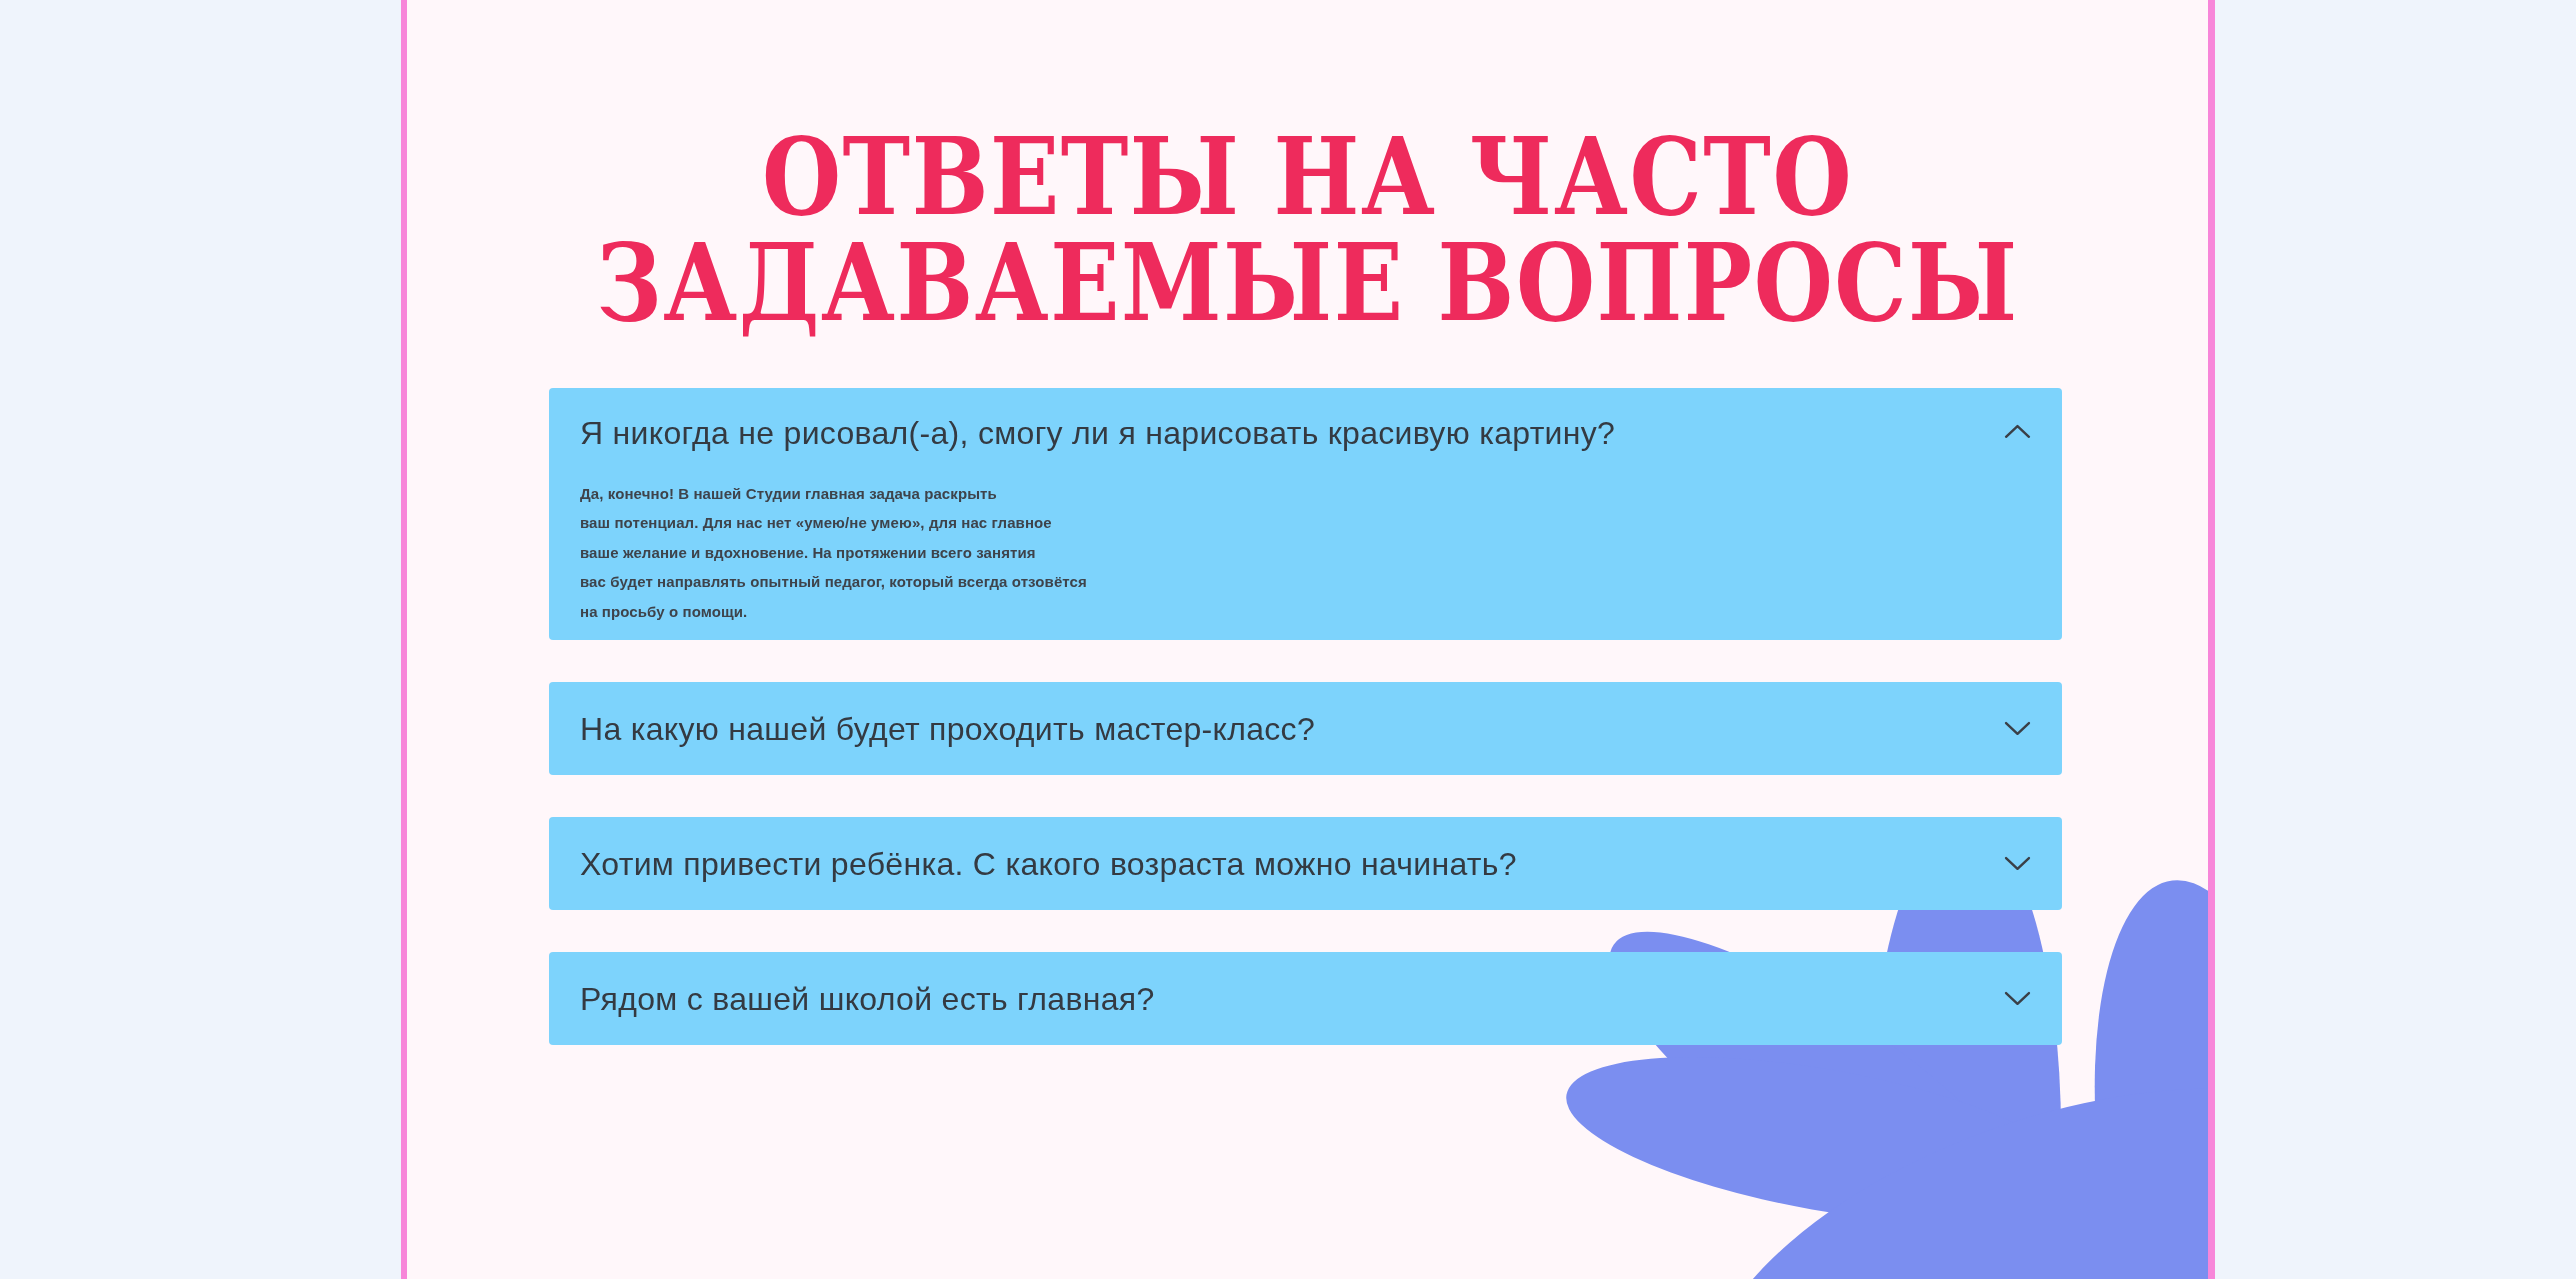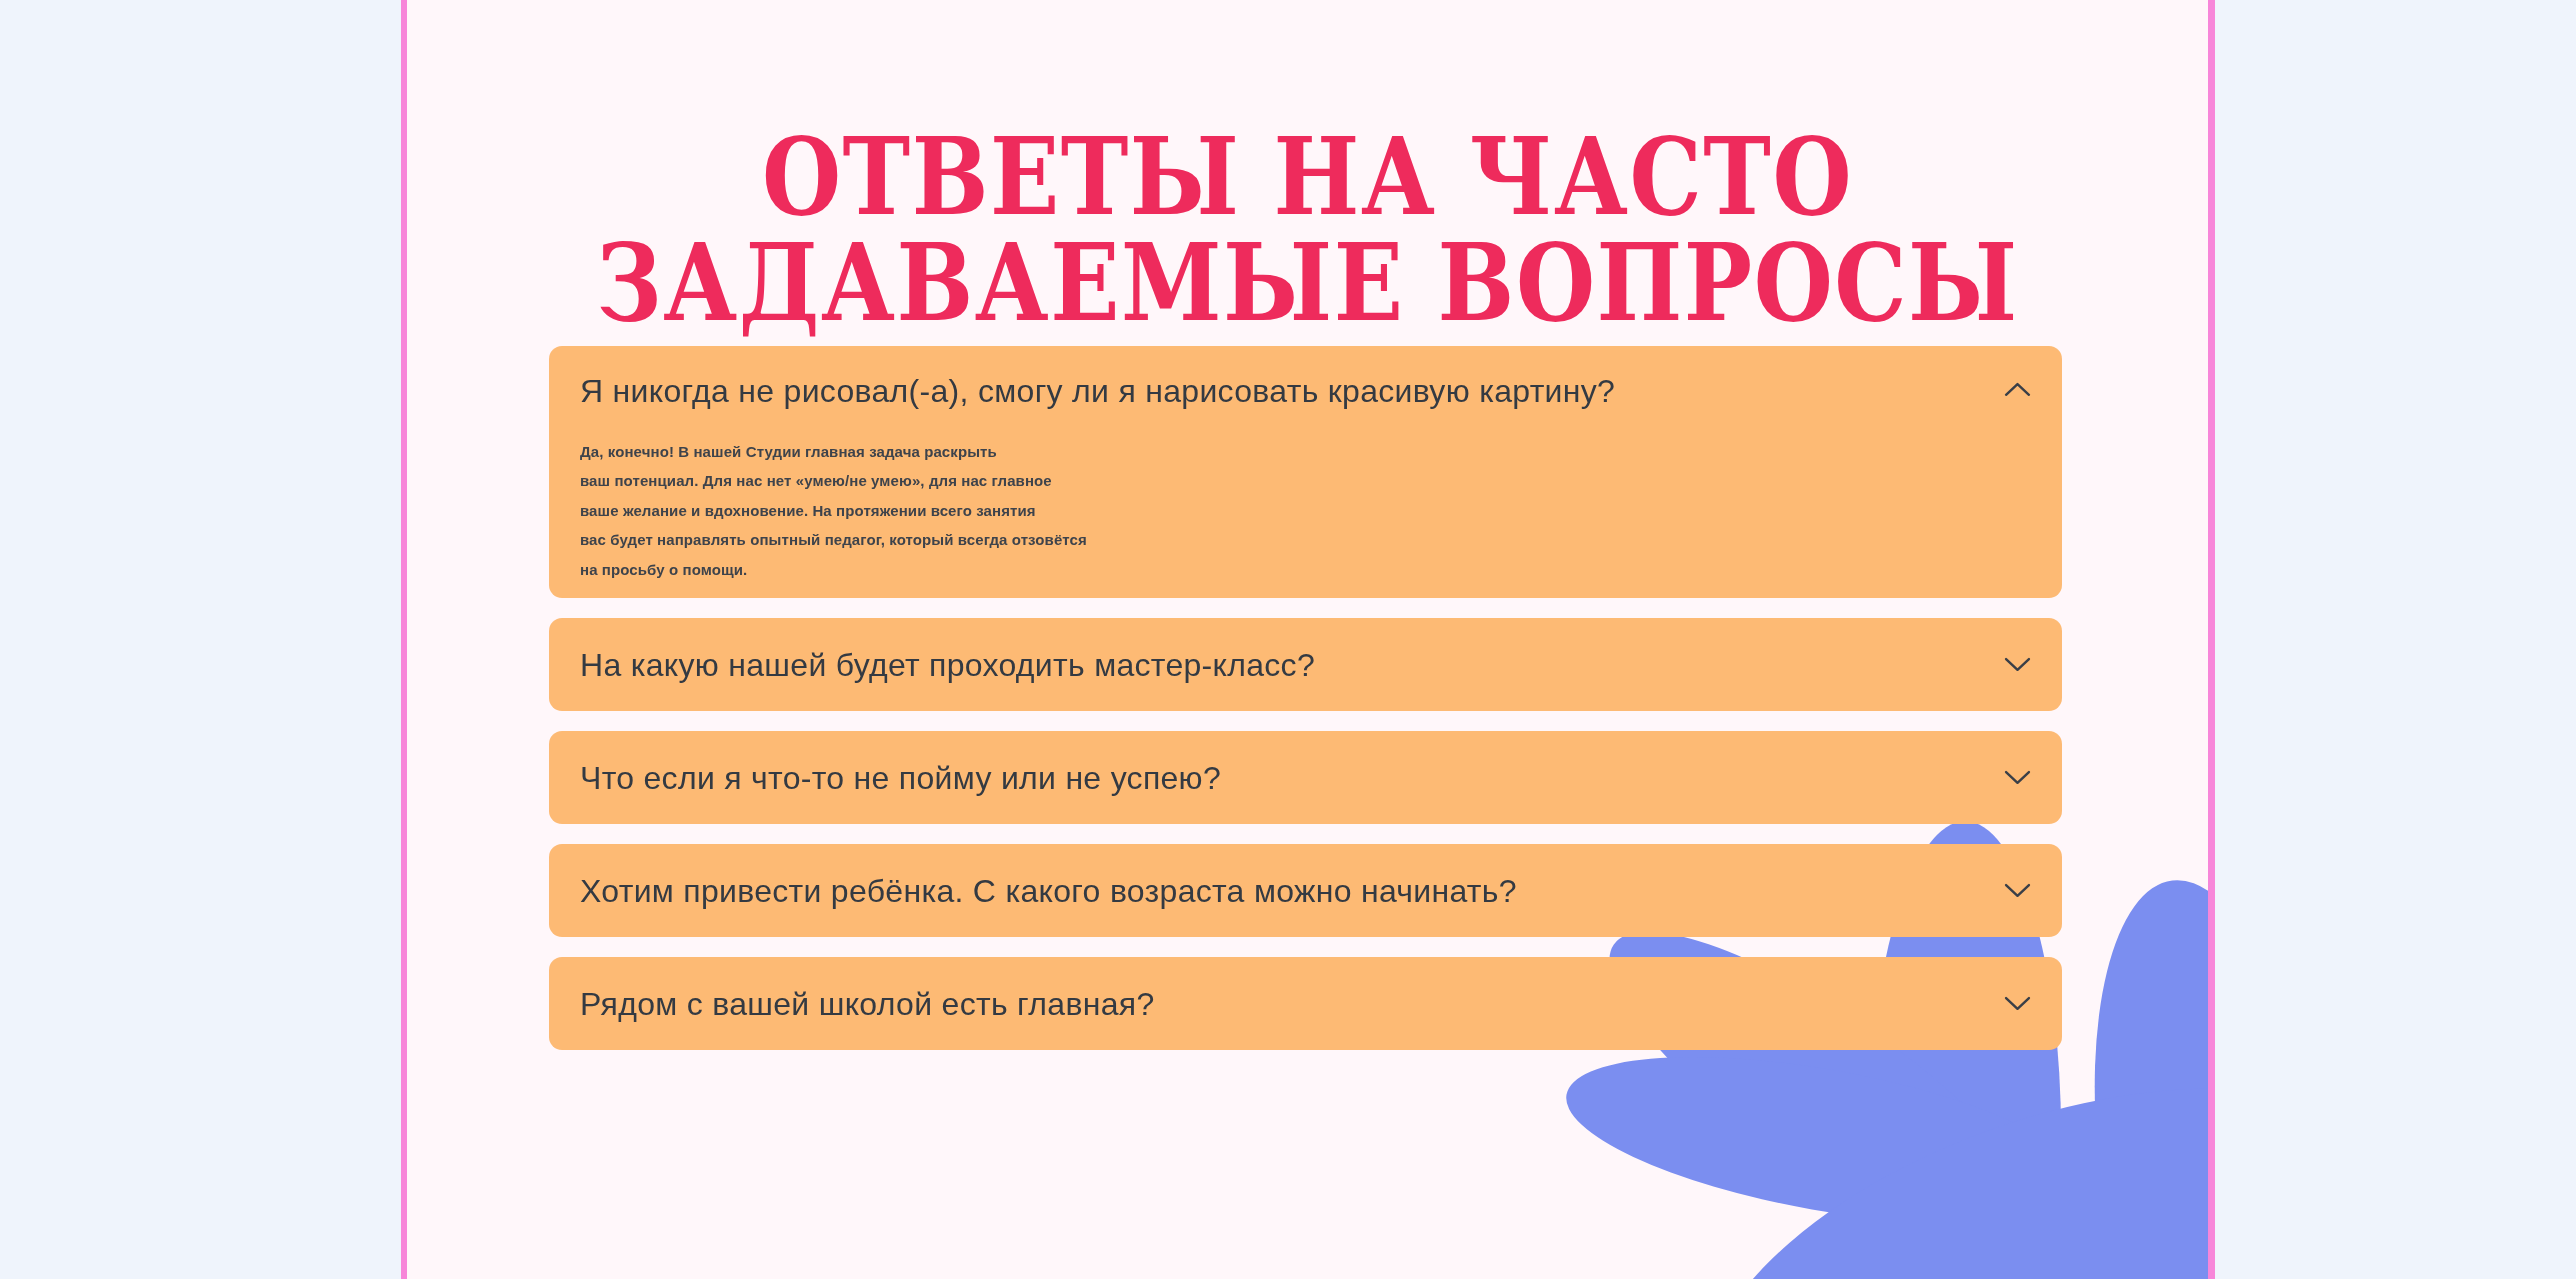--- a/index.html
+++ b/index.html
@@ -38,26 +38,27 @@
     width:679px;height:488px;
     z-index:1;
   }
   .faq-list{
     position:absolute;left:142px;top:346px;
     width:1513px;
     z-index:2;
   }
   .card{
     position:relative;
-    background:#fdba74;
-    border-radius:13px;
+    background:#7dd3fc;
+    border-radius:4px;
     box-sizing:border-box;
     margin-bottom:20px;
     color:#343A42;
     cursor:pointer;
+    margin-top:42px;
   }
   .card.collapsed{
     height:93px;
     display:flex;
     align-items:center;
     padding:0 81px 0 31px;
   }
   .card.expanded{
     padding:25.5px 81px 13.4px 31px;
     min-height:252px;
@@ -129,27 +130,20 @@
     </svg>
   </div>
         <div class="card collapsed">
     <div class="question">На какую нашей будет проходить мастер-класс?</div>
 
     <svg class="chevron" viewBox="0 0 40 22">
       <polyline points="3,3 20,19 37,3"></polyline>
     </svg>
   </div>
         <div class="card collapsed">
-    <div class="question">Что если я что-то не пойму или не успею?</div>
-
-    <svg class="chevron" viewBox="0 0 40 22">
-      <polyline points="3,3 20,19 37,3"></polyline>
-    </svg>
-  </div>
-        <div class="card collapsed">
     <div class="question">Хотим привести ребёнка. С какого возраста можно начинать?</div>
 
     <svg class="chevron" viewBox="0 0 40 22">
       <polyline points="3,3 20,19 37,3"></polyline>
     </svg>
   </div>
         <div class="card collapsed">
     <div class="question">Рядом с вашей школой есть главная?</div>
 
     <svg class="chevron" viewBox="0 0 40 22">

